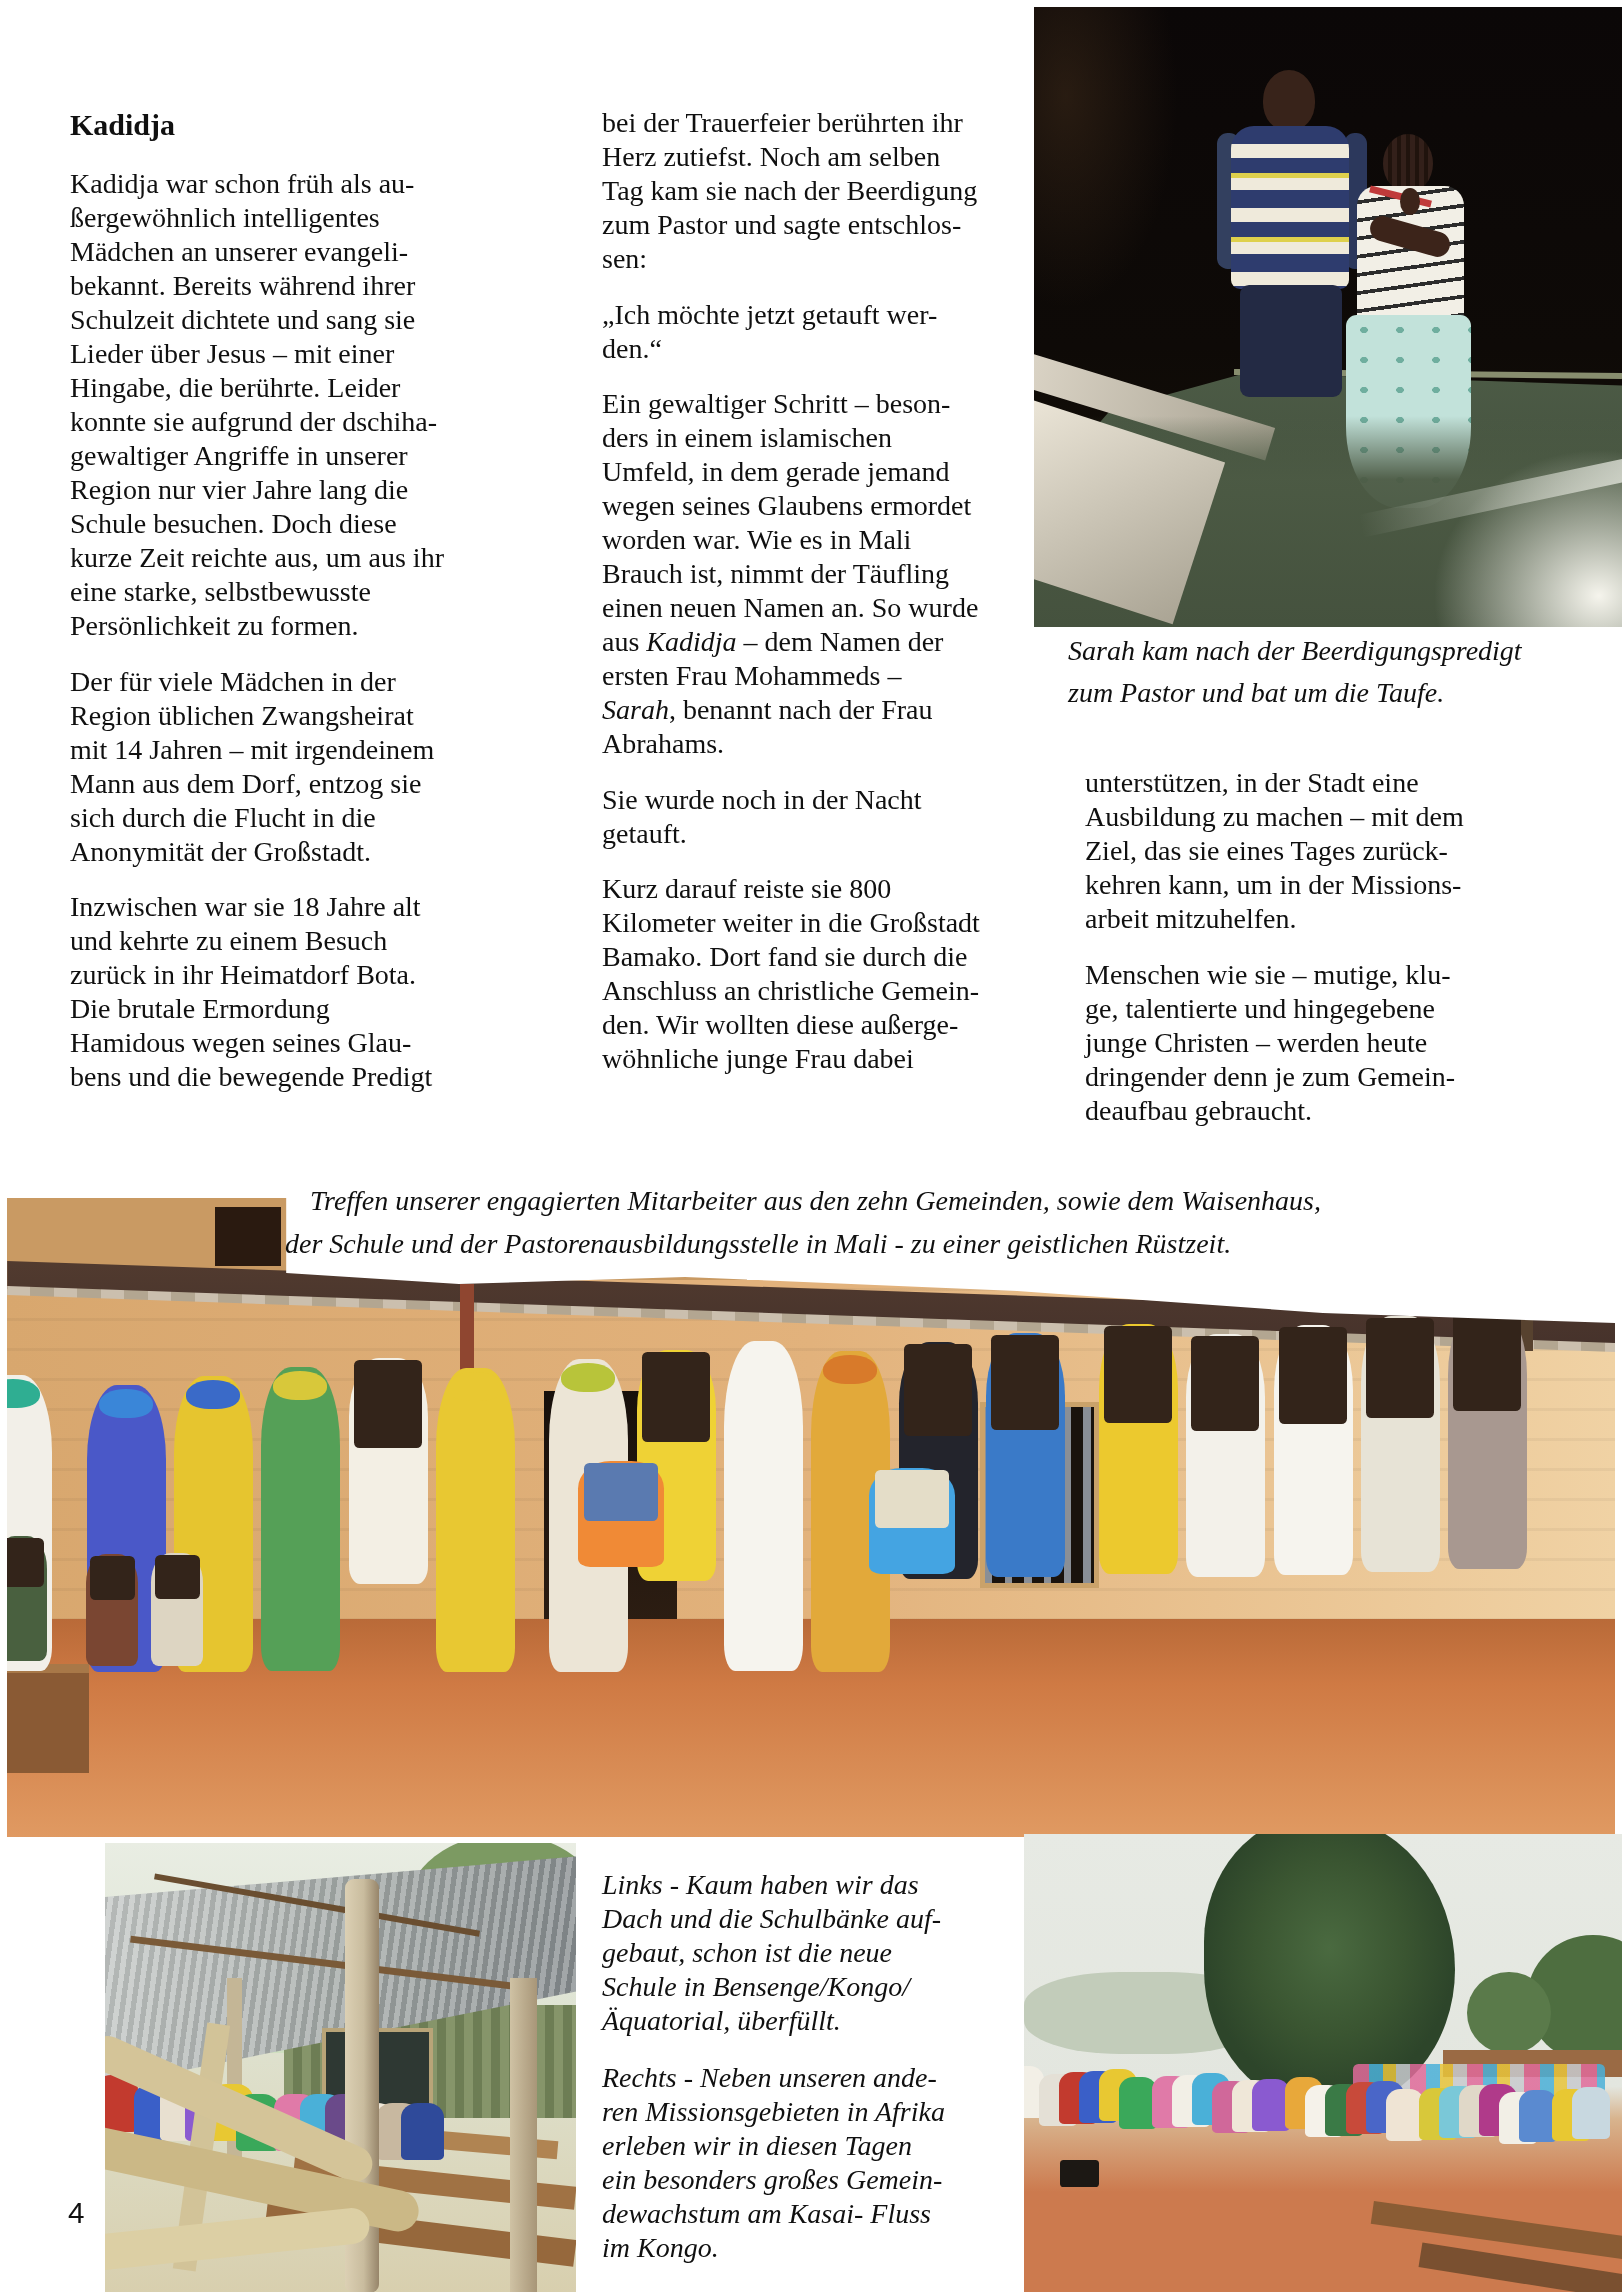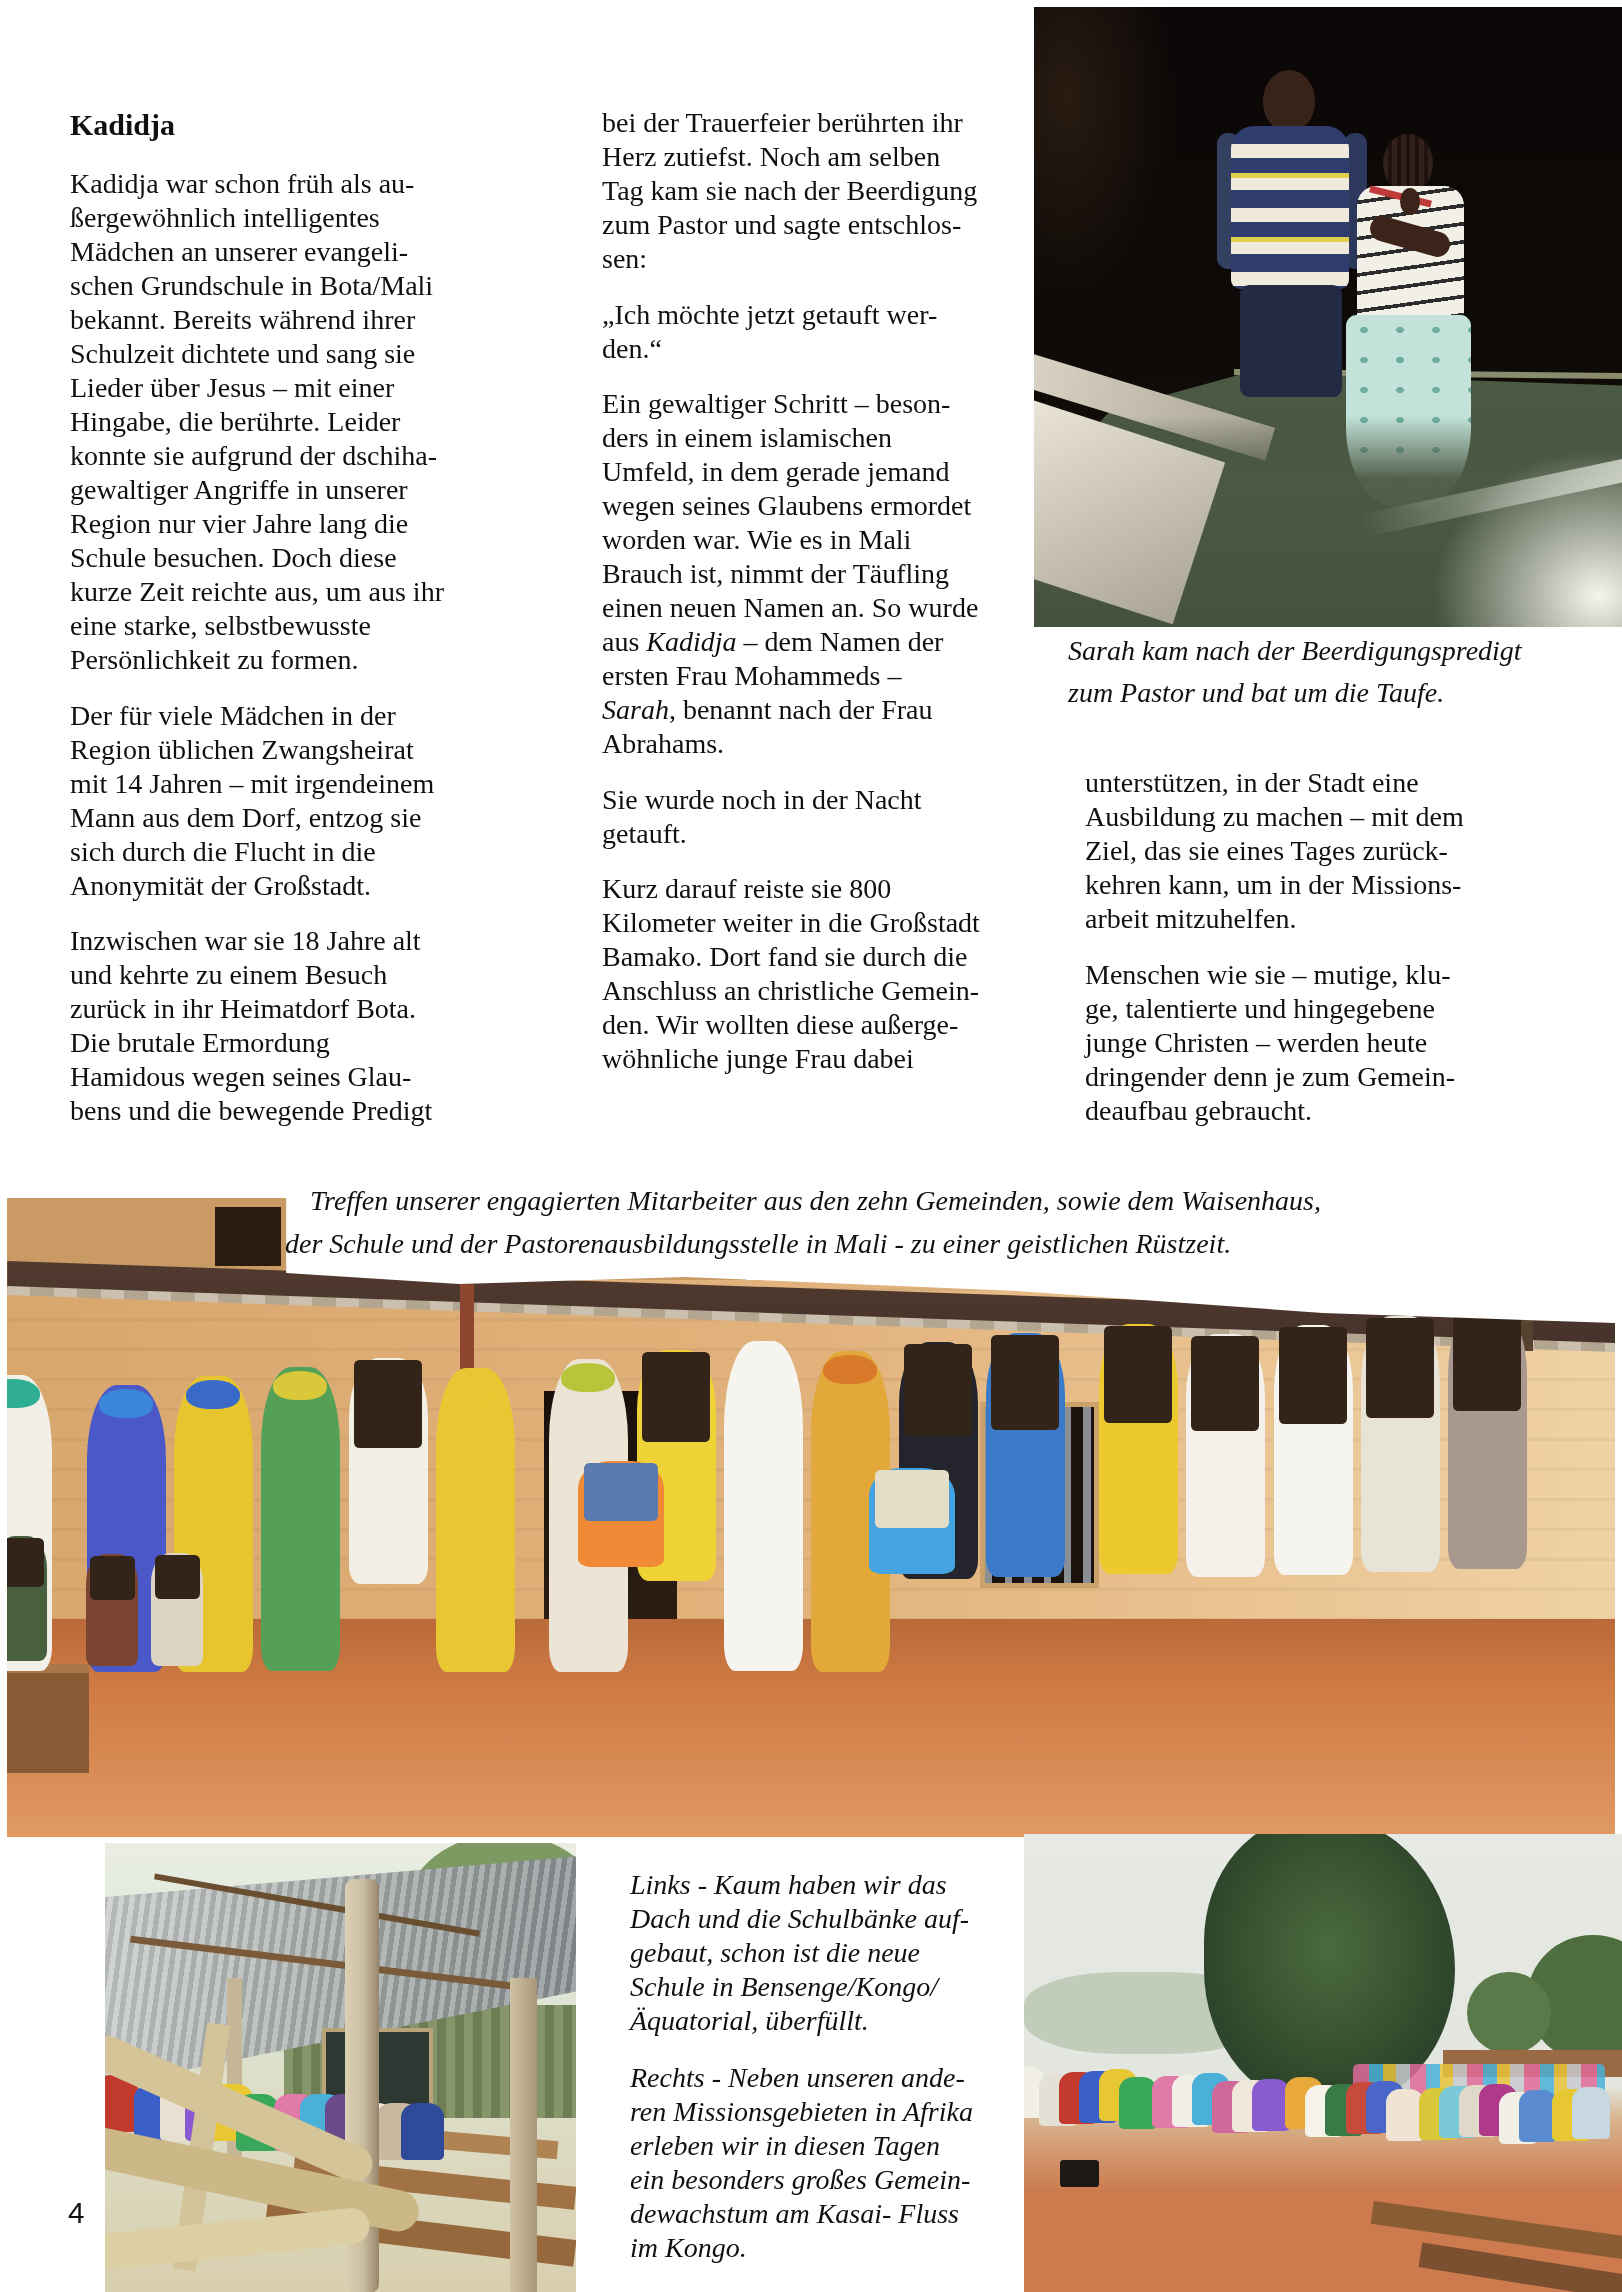--- a/index.html
+++ b/index.html
@@ -15,21 +15,21 @@
   #col1{left:70px;top:106px;width:459px;}
   #col2{left:602px;top:106px;width:455px;}
   #col3{left:1085px;top:766px;width:488px;}
 
   .caption{position:absolute;font-style:italic;}
   #caption-baptism{left:1068px;top:630px;font-size:28px;}
   #caption-baptism .line{line-height:42px;font-style:italic;}
   #caption-group{left:285px;top:1179px;font-size:28px;z-index:30;}
   #caption-group .line{line-height:43px;}
   #caption-group .line:first-child{text-indent:25px;}
-  #caption-bottom{left:630px;top:1868px;width:421px;font-size:28px;font-style:italic;}
+  #caption-bottom{left:602px;top:1868px;width:421px;font-size:28px;font-style:italic;}
   #caption-bottom .line{line-height:34px;}
   #caption-bottom .para{margin-bottom:23px;}
   #page-number{position:absolute;left:68px;top:2196px;font-size:29.6px;
                font-family:"Liberation Sans",sans-serif;font-style:normal;}
 
   
   .photo{position:absolute;overflow:hidden;}
   .photo div{position:absolute;}
   .fig{position:absolute;display:flex;flex-direction:column;align-items:center;z-index:3;}
   .fig .hw{border-radius:50% 50% 42% 42%;z-index:2;}
@@ -155,21 +155,20 @@
 
 <div class="page">
 
   <section class="col" id="col1">
     <h2 class="heading">Kadidja</h2>
     <div>
         <div class="para">
           <div class="line">Kadidja war schon früh als au-</div>
           <div class="line">ßergewöhnlich intelligentes</div>
           <div class="line">Mädchen an unserer evangeli-</div>
-          <div class="line">schen Grundschule in Bota/Mali</div>
           <div class="line">bekannt. Bereits während ihrer</div>
           <div class="line">Schulzeit dichtete und sang sie</div>
           <div class="line">Lieder über Jesus – mit einer</div>
           <div class="line">Hingabe, die berührte. Leider</div>
           <div class="line">konnte sie aufgrund der dschiha-</div>
           <div class="line">gewaltiger Angriffe in unserer</div>
           <div class="line">Region nur vier Jahre lang die</div>
           <div class="line">Schule besuchen. Doch diese</div>
           <div class="line">kurze Zeit reichte aus, um aus ihr</div>
           <div class="line">eine starke, selbstbewusste</div>

